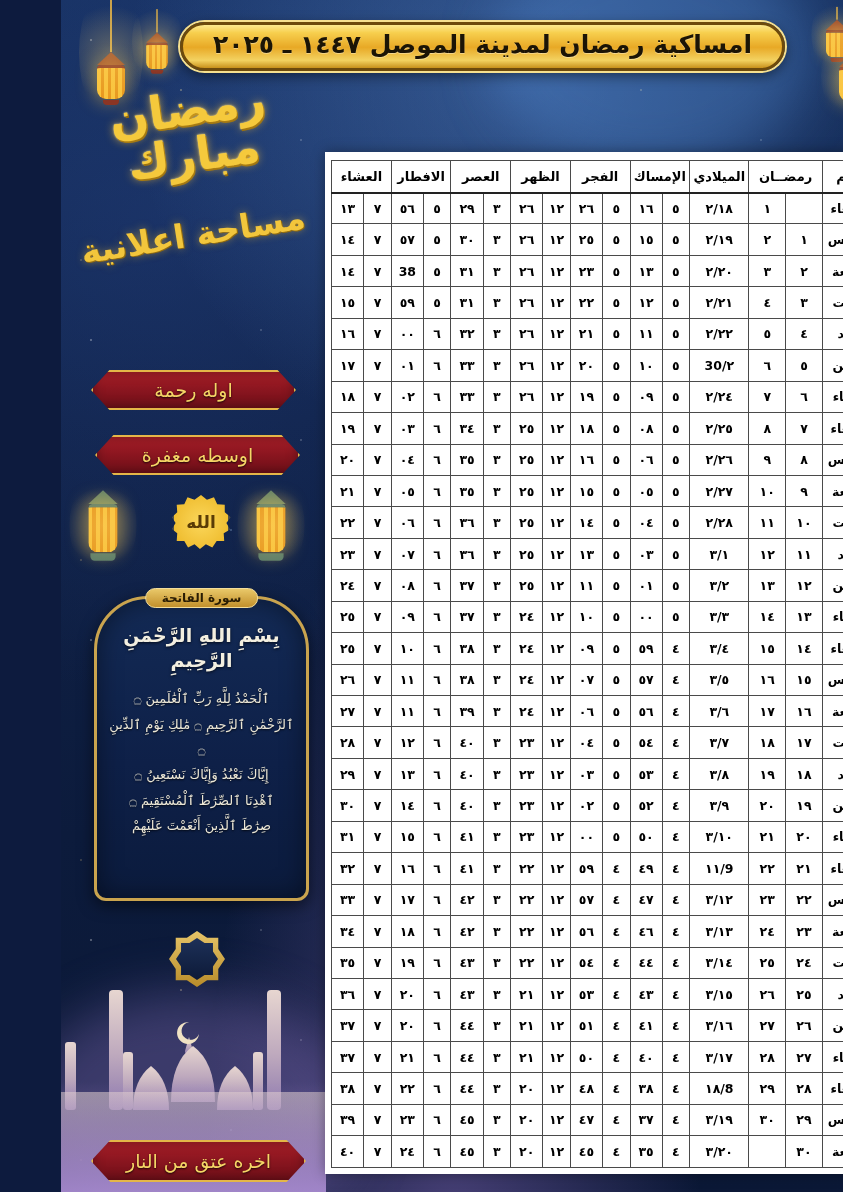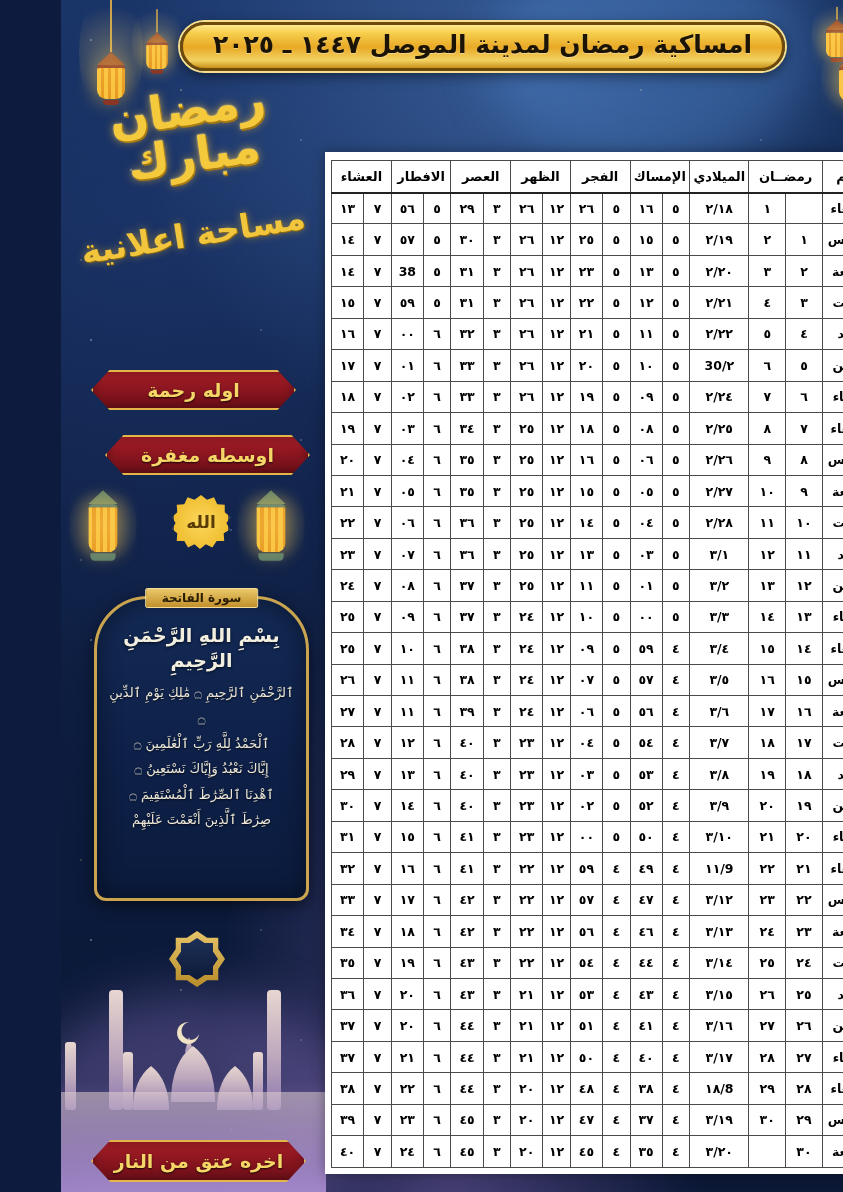--- a/index.html
+++ b/index.html
@@ -112,26 +112,26 @@
   .banner {
     position: absolute; z-index: 30; width: 205px; height: 40px;
     background: linear-gradient(180deg,#a81f28 0%,#8d1620 45%,#6e0f18 100%);
     border: 2px solid #e4b648;
     display: flex; align-items: center; justify-content: center;
     box-shadow: 0 2px 8px rgba(0,0,0,.5), inset 0 0 12px rgba(0,0,0,.35);
     clip-path: polygon(0% 50%, 9% 0%, 91% 0%, 100% 50%, 91% 100%, 9% 100%);
   }
   .banner span {
     font-family: "DejaVu Sans", sans-serif;
-    font-size: 19px; font-weight: 700; color: #f6d666;
+    font-size: 19px; font-weight: 400; color: #f6d666;
     text-shadow: 0 1px 2px rgba(0,0,0,.8);
     white-space: nowrap;
   }
   #banner-first  { left: 30px; top: 370px; }
-  #banner-middle { left: 44px; top: 435px; }
+  #banner-middle { left: 34px; top: 435px; }
   #banner-last   { left: 30px; top: 1140px; width: 215px; height: 42px; }
 
   
   .allah-medallion {
     position: absolute; left: 113px; top: 495px; z-index: 32;
     width: 54px; height: 54px;
     background: radial-gradient(circle,#fbd75b 0%,#f0bf33 70%,#d9a520 100%);
     display: flex; align-items: center; justify-content: center;
     clip-path: polygon(50% 0%,61% 9%,74% 4%,80% 17%,94% 18%,94% 32%,105% 41%,97% 52%,
                        104% 64%,92% 71%,93% 85%,79% 85%,71% 97%,59% 91%,48% 100%,
@@ -153,27 +153,27 @@
     border-radius: 54px 54px 12px 12px;
     box-shadow: 0 4px 16px rgba(0,0,0,.55), inset 0 0 26px rgba(0,0,0,.45);
     padding: 24px 12px 10px;
     text-align: center;
   }
   .fatiha-title {
     position: absolute; left: 50%; top: -11px; transform: translateX(-50%);
     background: linear-gradient(180deg,#e9c869,#c2902c);
     color: #2a1d04; font-family:"DejaVu Sans",sans-serif;
     font-size: 12px; font-weight: 700;
-    padding: 2px 16px; border-radius: 2px;
+    padding: 2px 16px; border-radius: 10px;
     border: 1px solid #f3dd9a; white-space: nowrap;
   }
   .basmala {
     font-family: "DejaVu Sans", sans-serif;
     color: #f3efe0; font-size: 19px; font-weight: 700;
-    margin-bottom: 8px; line-height: 1.3;
+    margin-bottom: 14px; line-height: 1.3;
     text-shadow: 0 1px 3px rgba(0,0,0,.7);
   }
   .ayah {
     font-family: "DejaVu Sans", sans-serif;
     color: #ece7d6; font-size: 13px; line-height: 1.95;
     text-shadow: 0 1px 2px rgba(0,0,0,.7);
   }
 
   
   .mosque { position: absolute; left: 0; bottom: 0; width: 265px; height: 250px; z-index: 10; }
@@ -310,22 +310,22 @@
     <div class="base" style="background:#5f7f6a;width:24px;height:7px;"></div>
   </div>
 
   <div class="allah-medallion">
     <span>الله</span>
   </div>
 
   <div class="fatiha">
     <div class="fatiha-title">سورة الفاتحة</div>
     <div class="basmala">بِسْمِ اللهِ الرَّحْمَنِ الرَّحِيمِ</div>
+    <div class="ayah">ٱلْحَمْدُ لِلَّهِ رَبِّ ٱلْعَٰلَمِينَ ۝</div>
     <div class="ayah">ٱلرَّحْمَٰنِ ٱلرَّحِيمِ ۝ مَٰلِكِ يَوْمِ ٱلدِّينِ ۝</div>
-    <div class="ayah">ٱلْحَمْدُ لِلَّهِ رَبِّ ٱلْعَٰلَمِينَ ۝</div>
     <div class="ayah">إِيَّاكَ نَعْبُدُ وَإِيَّاكَ نَسْتَعِينُ ۝</div>
     <div class="ayah">ٱهْدِنَا ٱلصِّرَٰطَ ٱلْمُسْتَقِيمَ ۝</div>
     <div class="ayah">صِرَٰطَ ٱلَّذِينَ أَنْعَمْتَ عَلَيْهِمْ</div>
   </div>
 
   <div class="mosque-medallion">
     <div class="mosque-medallion-inner"></div>
   </div>
   <svg class="mosque" viewBox="0 0 265 250" preserveAspectRatio="none">
     <defs>

